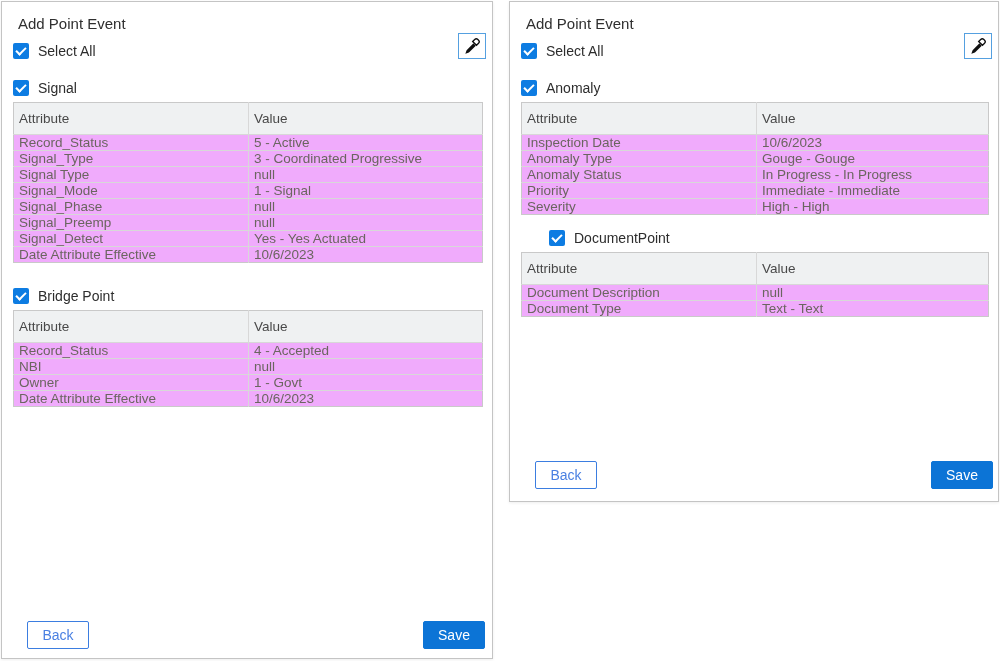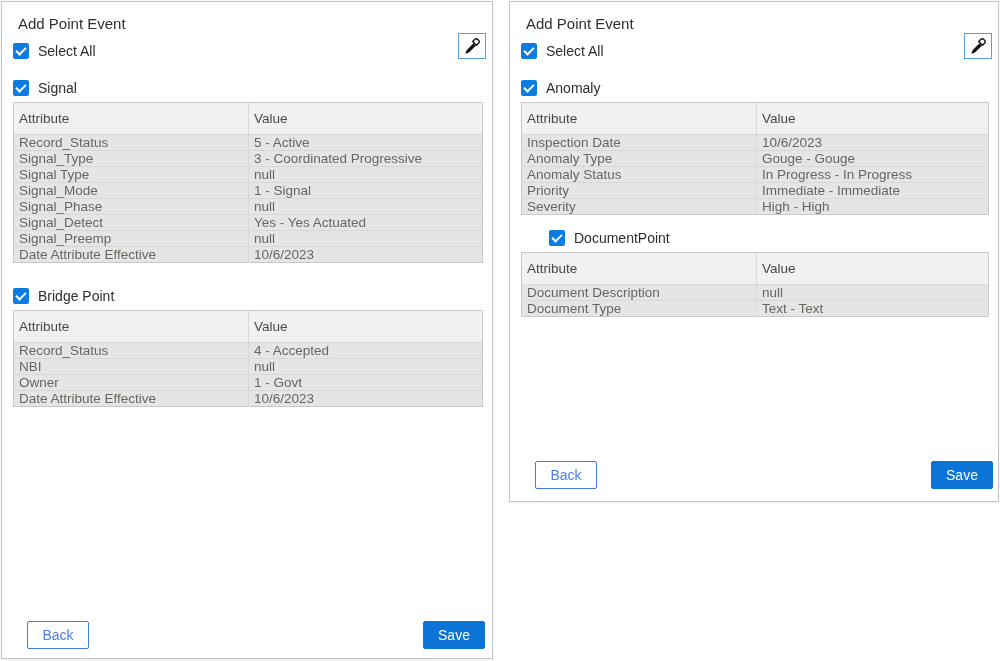--- a/index.html
+++ b/index.html
@@ -43,21 +43,21 @@
     background:#fff;border:1px solid var(--picker-border);display:flex;
     align-items:center;justify-content:center;cursor:pointer;padding:0;}
 
   table.attr-table{width:100%;border-collapse:collapse;margin-top:6px;
     border:1px solid var(--table-border);table-layout:fixed;}
   table.attr-table th{width:auto;background:var(--header-bg);height:32px;
     font-size:13.5px;font-weight:400;color:var(--head-text);text-align:left;
     padding:0 5px;}
   table.attr-table th:first-child{width:235px;border-right:1px solid var(--row-border);}
   table.attr-table td{height:16px;font-size:13.5px;color:var(--cell-text);
-    padding:0 5px;border-top:1px solid var(--row-border);background:#e5e5e5;}
+    padding:0 5px;border-top:1px solid var(--row-border);background:#f0abfc;}
   table.attr-table td:first-child{border-right:1px solid var(--row-border);}
 
   .btn-row{position:absolute;left:25px;right:7px;display:flex;justify-content:space-between;}
   #panel-left .btn-row{bottom:9px;}
   #panel-right .btn-row{bottom:12px;right:5px;}
   .btn{height:28px;min-width:62px;font-size:14px;border-radius:2px;cursor:pointer;
     font-family:"Liberation Sans",sans-serif;padding:0 14px;}
   .btn-back{background:#fff;border:1px solid var(--back-border);color:var(--back-blue);}
   .btn-save{background:var(--primary-blue);border:1px solid var(--primary-blue);color:#fff;}
 </style>
@@ -113,27 +113,27 @@
           <td>Signal_Mode</td>
           <td>1 - Signal</td>
         </tr>
 
         <tr>
           <td>Signal_Phase</td>
           <td>null</td>
         </tr>
 
         <tr>
+          <td>Signal_Preemp</td>
+          <td>null</td>
+        </tr>
+
+        <tr>
           <td>Signal_Detect</td>
           <td>Yes - Yes Actuated</td>
-        </tr>
-
-        <tr>
-          <td>Signal_Preemp</td>
-          <td>null</td>
         </tr>
 
         <tr>
           <td>Date Attribute Effective</td>
           <td>10/6/2023</td>
         </tr>
       </tbody>
   </table>
 
   <div class="check-row group-row" style="margin-top:24px;">

